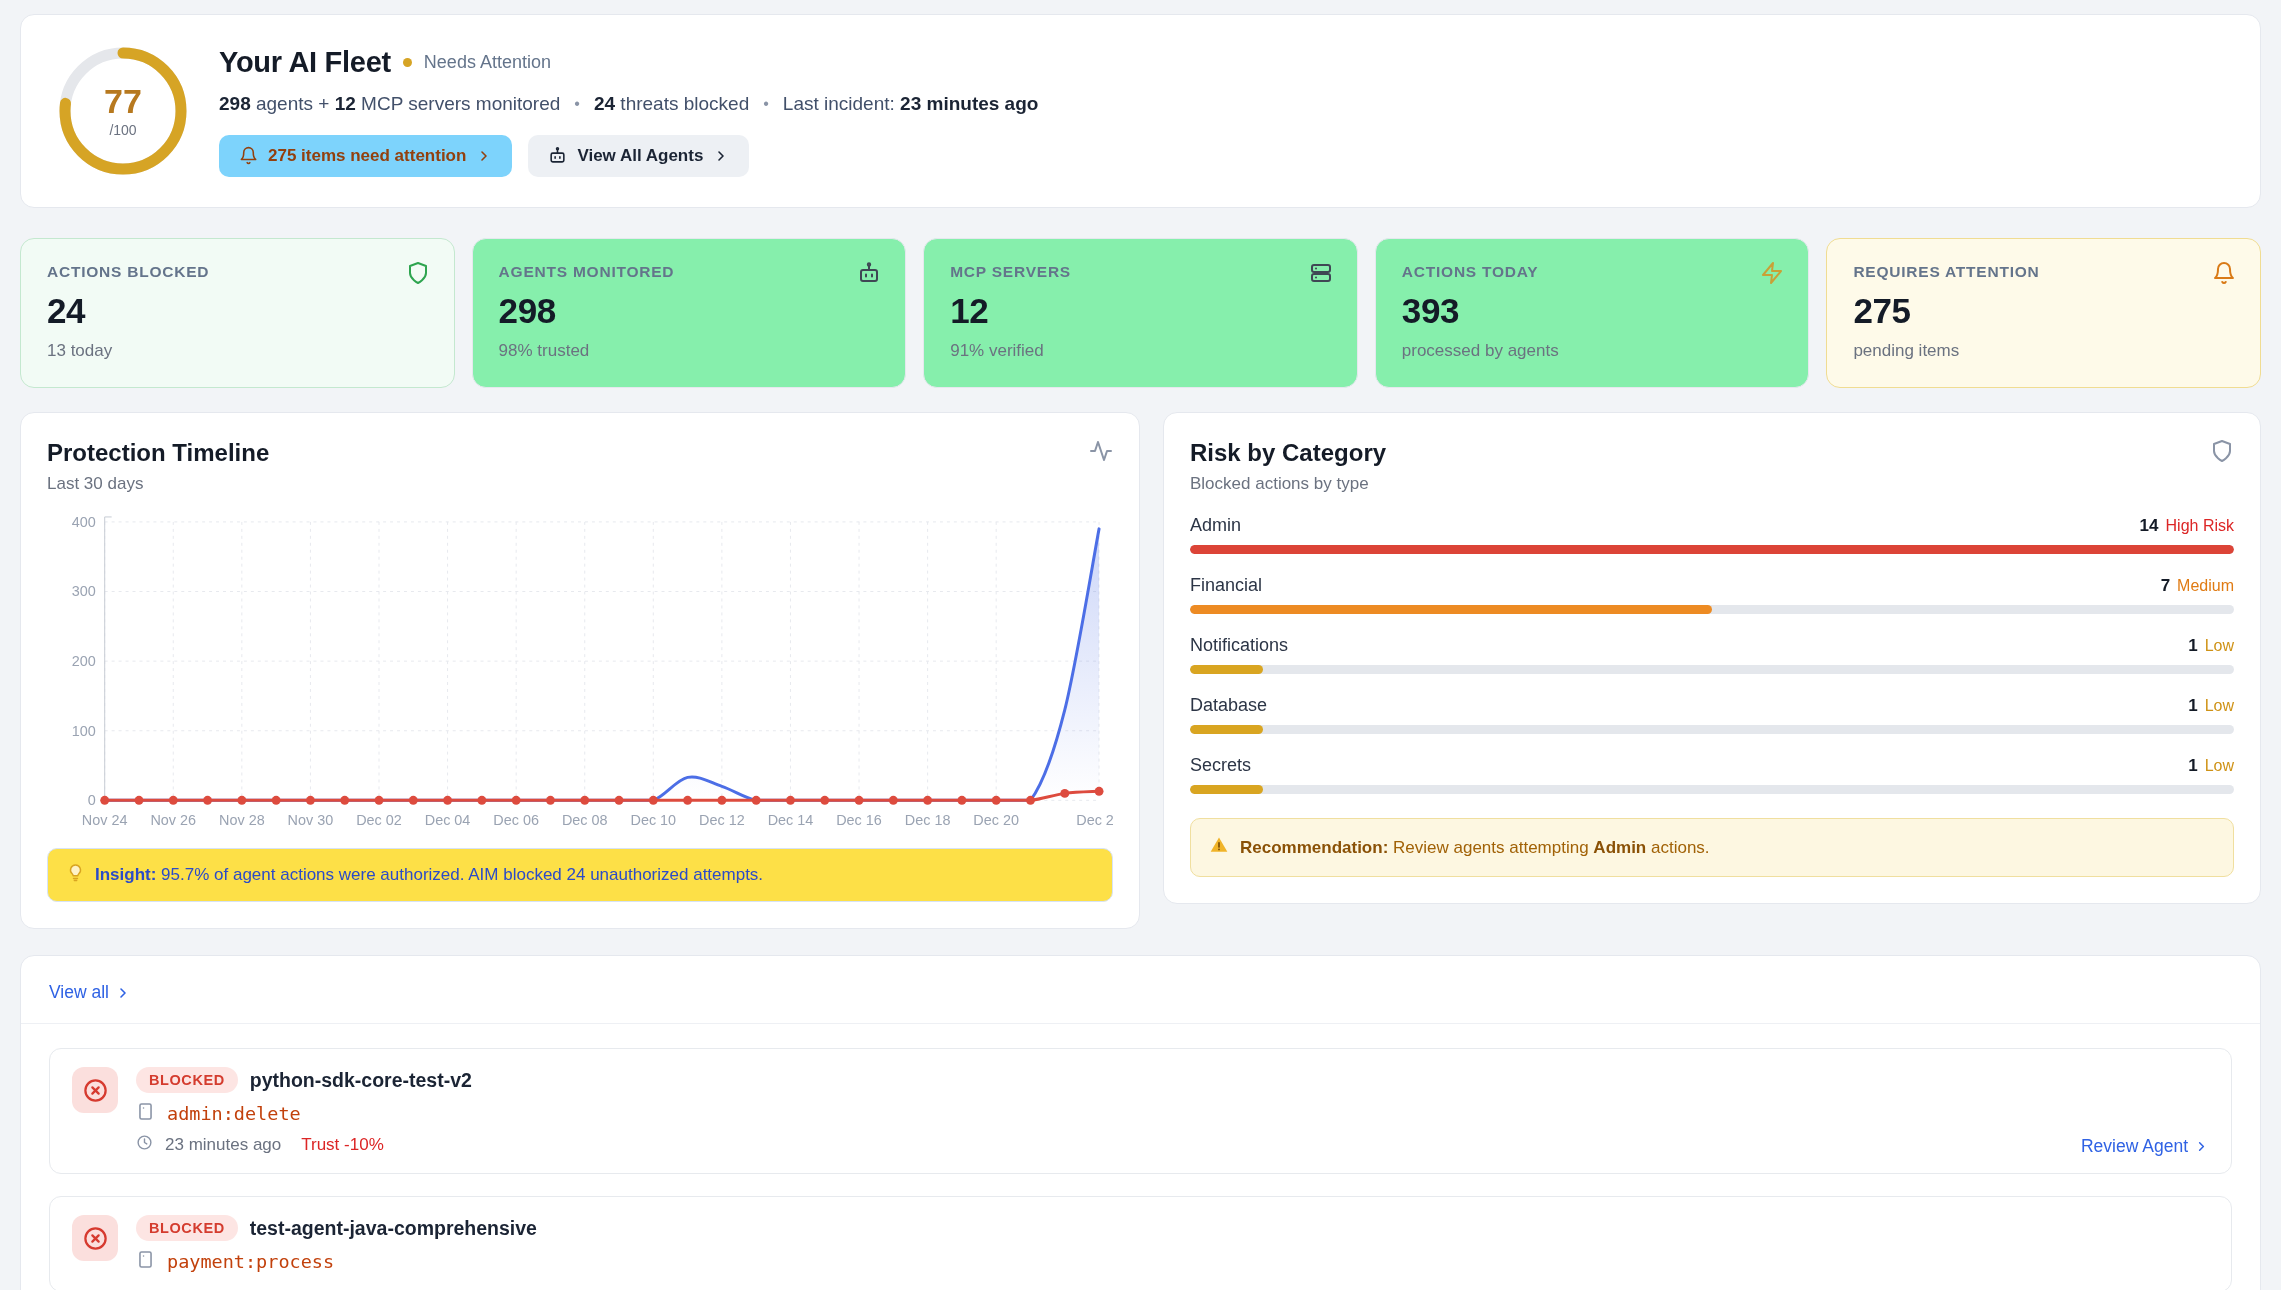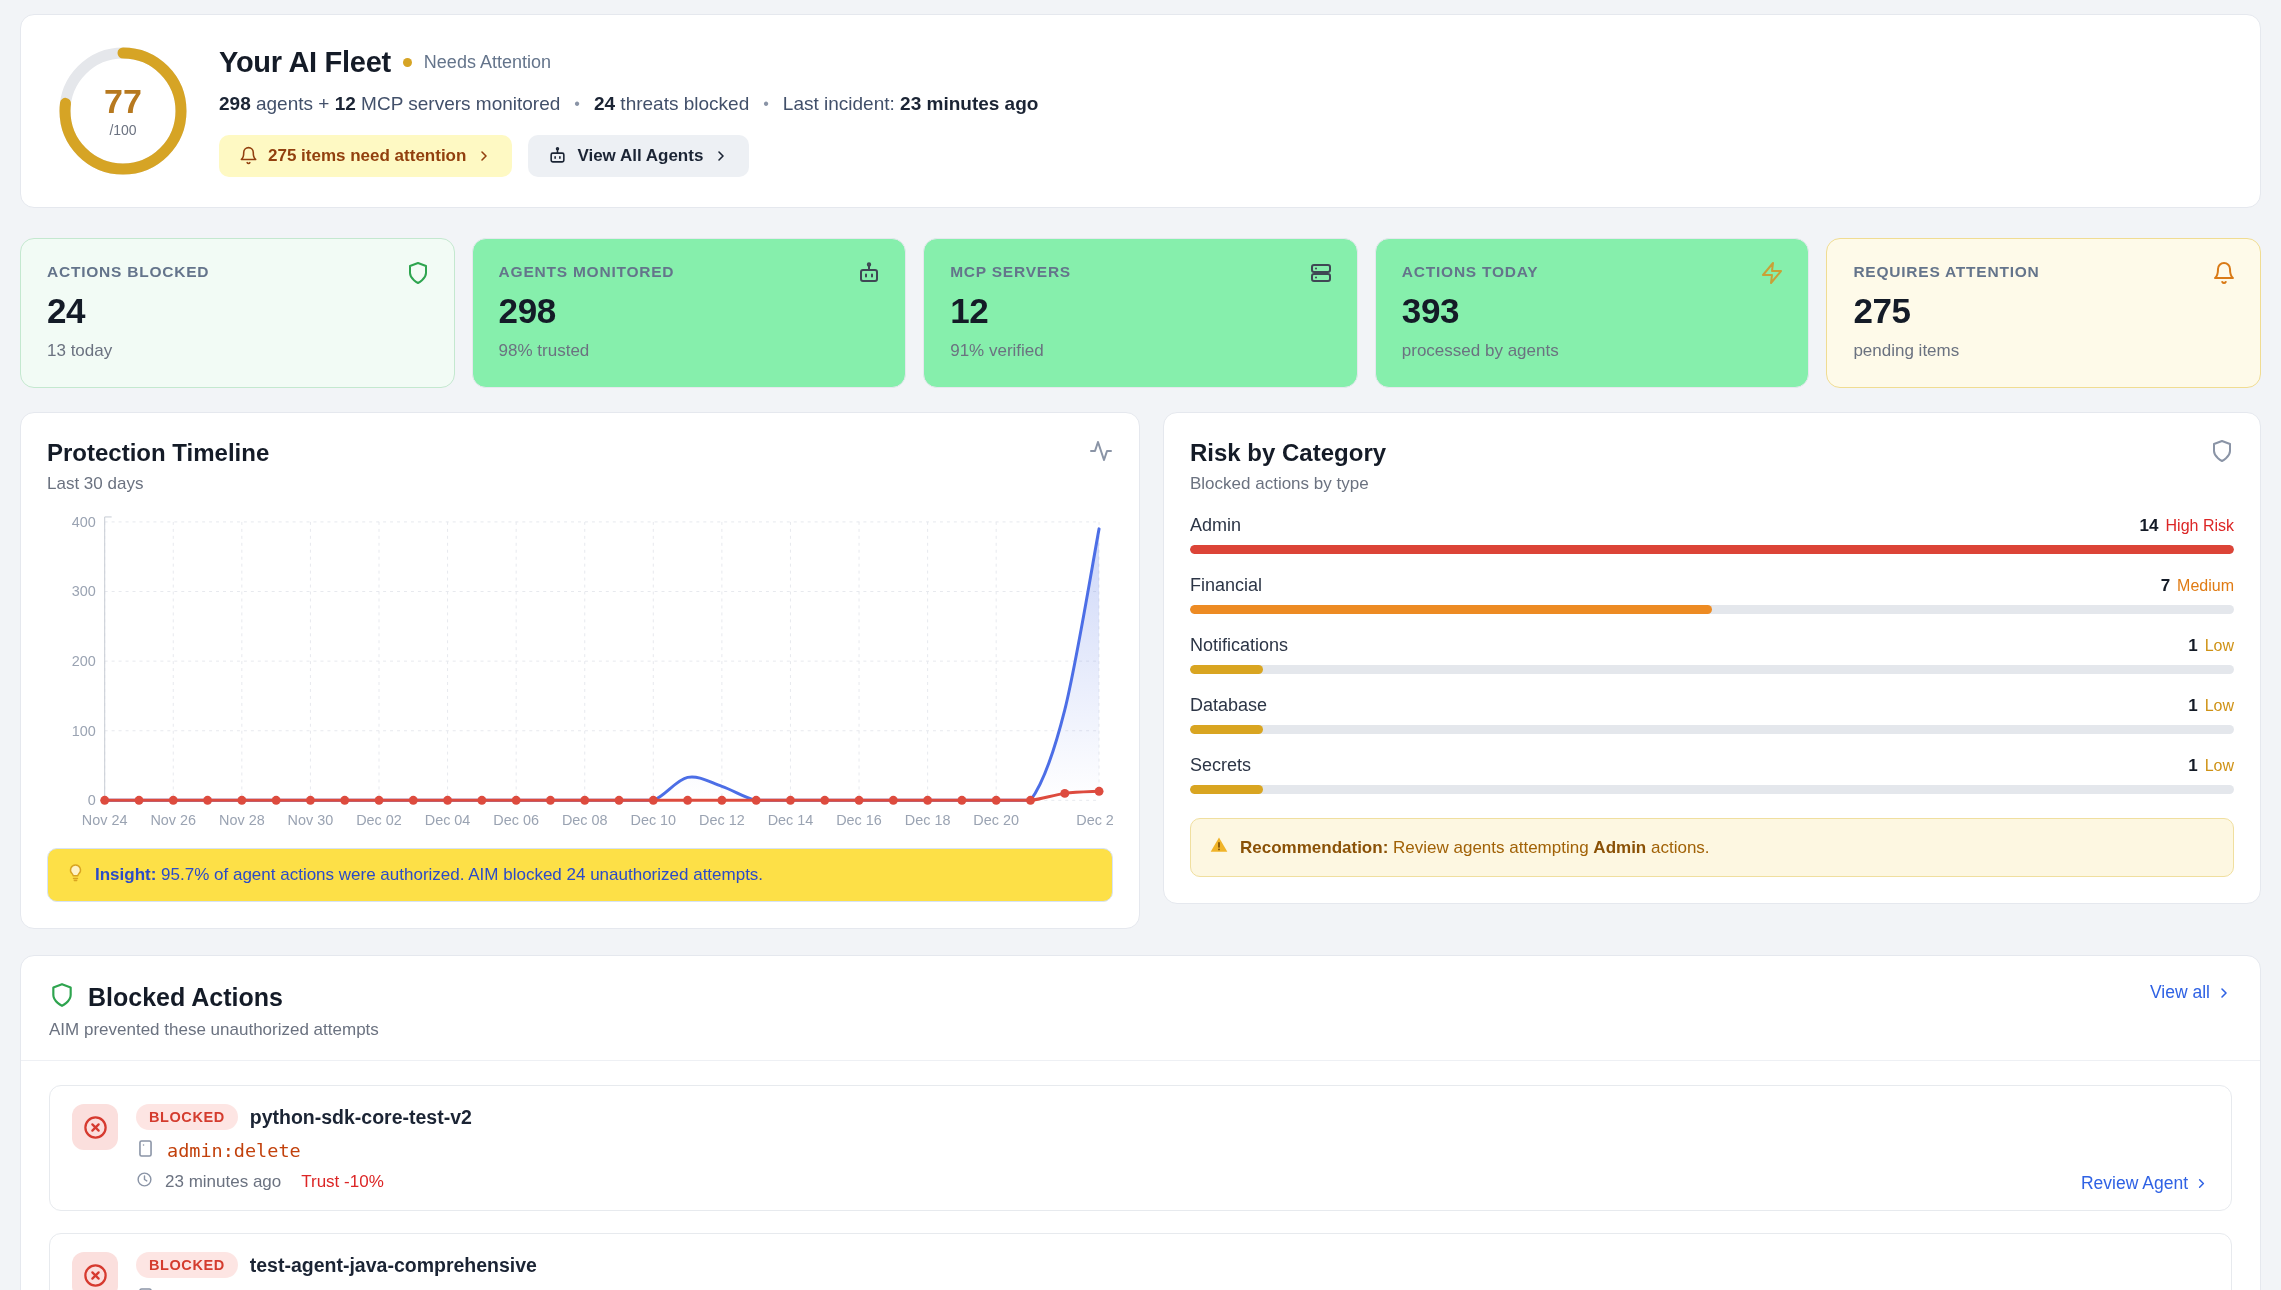--- a/index.html
+++ b/index.html
@@ -32,21 +32,21 @@
   .summary-row { margin-top:14px; font-size:19px; color:#42506a; display:flex; align-items:center; flex-wrap:wrap; }
   .summary-row b { color:#1b2434; font-weight:700; }
   .summary-sep { color:#8a94a6; margin:0 14px; font-size:16px; }
   .btn-row { margin-top:20px; display:flex; gap:16px; }
   .pill-btn {
     display:inline-flex; align-items:center; gap:10px; height:42px; padding:0 20px;
     border:none; border-radius:10px; font-size:17px; font-weight:600; cursor:pointer;
     font-family:"Liberation Sans", sans-serif;
   }
   .pill-btn svg { flex:0 0 auto; }
-  .btn-attention { background:#fef9c3; color:#92400e; }
+  .btn-attention { background:#7dd3fc; color:#92400e; }
   .btn-agents { background:#edf0f4; color:#1b2434; }
 
   
   .stats-row { display:grid; grid-template-columns:repeat(5,1fr); gap:17px; margin-top:30px; }
   .stat-card { position:relative; padding:24px 26px; border-radius:14px; background:#86efac; border:1px solid #e5e8ee; height:150px; }
   .stat-card.green { background:#f2fbf5; border-color:#c4e8cf; }
   .stat-card.yellow { background:#fefae9; border-color:#f0dc92; }
   .stat-label { font-size:15.5px; font-weight:600; letter-spacing:0.05em; color:#64748b; }
   .stat-value { font-size:35px; font-weight:700; color:#141b27; margin-top:10px; letter-spacing:-0.01em; }
   .stat-sub { font-size:17px; color:#6b7280; margin-top:10px; }
@@ -404,31 +404,20 @@
         </span>
         <span>
           <b>Recommendation:</b><span> Review agents attempting </span><b>Admin</b><span> actions.</span>
         </span>
       </div>
     </div>
   </section>
 
   <section class="card blocked-card">
     <div class="blocked-head">
-      <div>
-        <div class="blocked-title-row">
-          <span>
-            <svg width="26" height="26" viewBox="0 0 24 24" fill="none" stroke="#2ea44f" stroke-width="2" stroke-linecap="round" stroke-linejoin="round">
-                <path d="M12 22s8-4 8-10V5l-8-3-8 3v7c0 6 8 10 8 10z"></path>
-              </svg>
-          </span>
-          <span class="blocked-title">Blocked Actions</span>
-        </div>
-        <div class="blocked-sub">AIM prevented these unauthorized attempts</div>
-      </div>
       <button class="link">
         <span>View all</span>
         <svg width="16" height="16" viewBox="0 0 24 24" fill="none" stroke="currentColor" stroke-width="2.4" stroke-linecap="round" stroke-linejoin="round">
             <path d="M9 6l6 6-6 6"></path>
           </svg>
       </button>
     </div>
 
     <div class="blocked-list">
 

